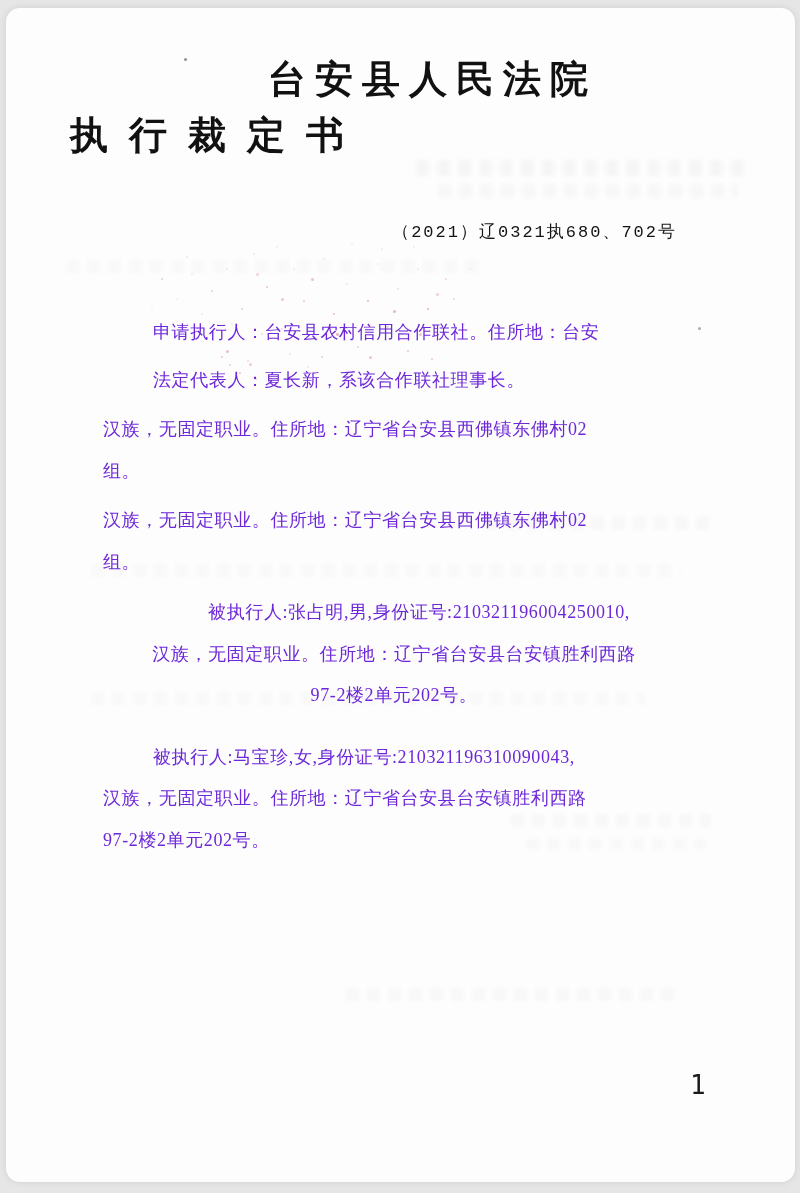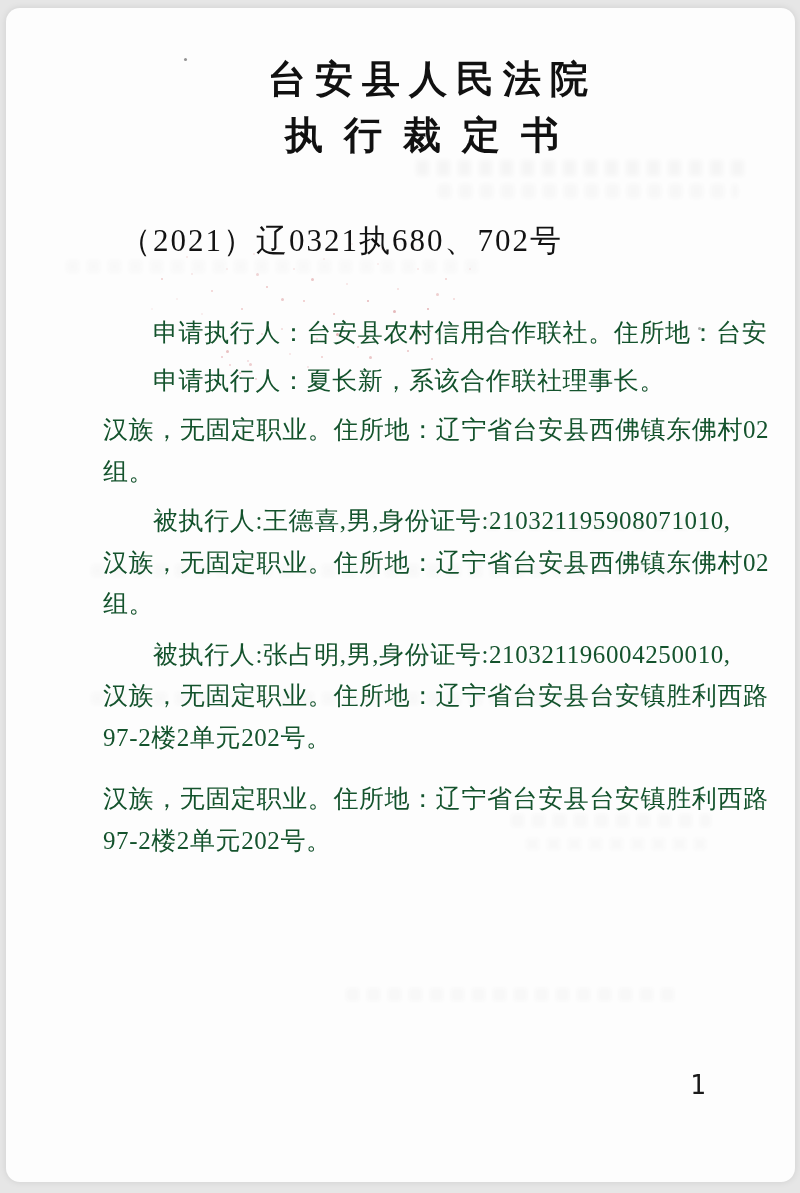--- a/index.html
+++ b/index.html
@@ -22,39 +22,39 @@
   .court {
     position: absolute; top: 44px; left: 0; width: 100%;
     margin: 2px; padding-left: 60px; box-sizing: border-box;
     text-align: center;
     font-size: 38px; font-weight: 700; letter-spacing: 9px;
     color: #111;
   }
   .doctype {
     position: absolute; top: 102px; left: 0; width: 100%;
     margin: 0; padding-left: 64px; box-sizing: border-box;
-    text-align: center;
+    text-align: left;
     font-size: 38px; font-weight: 700; letter-spacing: 21px;
     color: #111;
   }
   .caseno {
     position: absolute; top: 212px; left: 0; width: 100%;
     box-sizing: border-box; padding-right: 118px;
-    text-align: center;
-    font-size: 31px; letter-spacing: 2px; color: #131313;
+    text-align: right;
+    font-size: 17px; letter-spacing: 2px; color: #131313; font-family: Liberation Mono, monospace;
   }
   
   .bodytext {
     position: absolute; top: 304px; left: 97px; width: 582px;
-    font-size: 25px; letter-spacing: 0.6px; color: #14532d;
+    font-size: 18px; letter-spacing: 0.6px; color: #6d28d9;
   }
   .para { margin: 0 0 8px 0; }
   .para.m6  { margin-bottom: 6px; }
   .para.m9  { margin-bottom: 9px; }
-  .para.m20 { margin-bottom: 20px; }
+  .para.m20 { margin-bottom: 20px; text-align: center; }
   .para.m30 { margin-bottom: 30px; }
   .line { line-height: 41.5px; white-space: nowrap; }
   .line.indent { padding-left: 50px; }
   .pagenum {
     position: absolute; left: 684px; top: 1062px;
     font-size: 26px; color: #1a1a1a;
     font-family: "DejaVu Sans Mono", "Liberation Mono", monospace;
   }
   
   .smudge {
@@ -122,36 +122,36 @@
 
   <h1 class="court">台安县人民法院</h1>
   <h2 class="doctype">执行裁定书</h2>
   <div class="caseno">（2021）辽0321执680、702号</div>
 
   <div class="bodytext">
     <div class="para m6">
       <div class="line indent">申请执行人：台安县农村信用合作联社。住所地：台安</div>
     </div>
     <div class="para">
-      <div class="line indent">申请执行人：夏长新，系该合作联社理事长。</div>
+      <div class="line indent">法定代表人：夏长新，系该合作联社理事长。</div>
     </div>
     <div class="para">
       <div class="line">汉族，无固定职业。住所地：辽宁省台安县西佛镇东佛村02</div>
       <div class="line">组。</div>
     </div>
     <div class="para m9">
-      <div class="line indent">被执行人:王德喜,男,身份证号:210321195908071010,</div>
       <div class="line">汉族，无固定职业。住所地：辽宁省台安县西佛镇东佛村02</div>
       <div class="line">组。</div>
     </div>
     <div class="para m20">
       <div class="line indent">被执行人:张占明,男,身份证号:210321196004250010,</div>
       <div class="line">汉族，无固定职业。住所地：辽宁省台安县台安镇胜利西路</div>
       <div class="line">97-2楼2单元202号。</div>
     </div>
     <div class="para m30">
+      <div class="line indent">被执行人:马宝珍,女,身份证号:210321196310090043,</div>
       <div class="line">汉族，无固定职业。住所地：辽宁省台安县台安镇胜利西路</div>
       <div class="line">97-2楼2单元202号。</div>
     </div>
   </div>
 
   <div class="pagenum">1</div>
 </div>
 
 </body></html>

